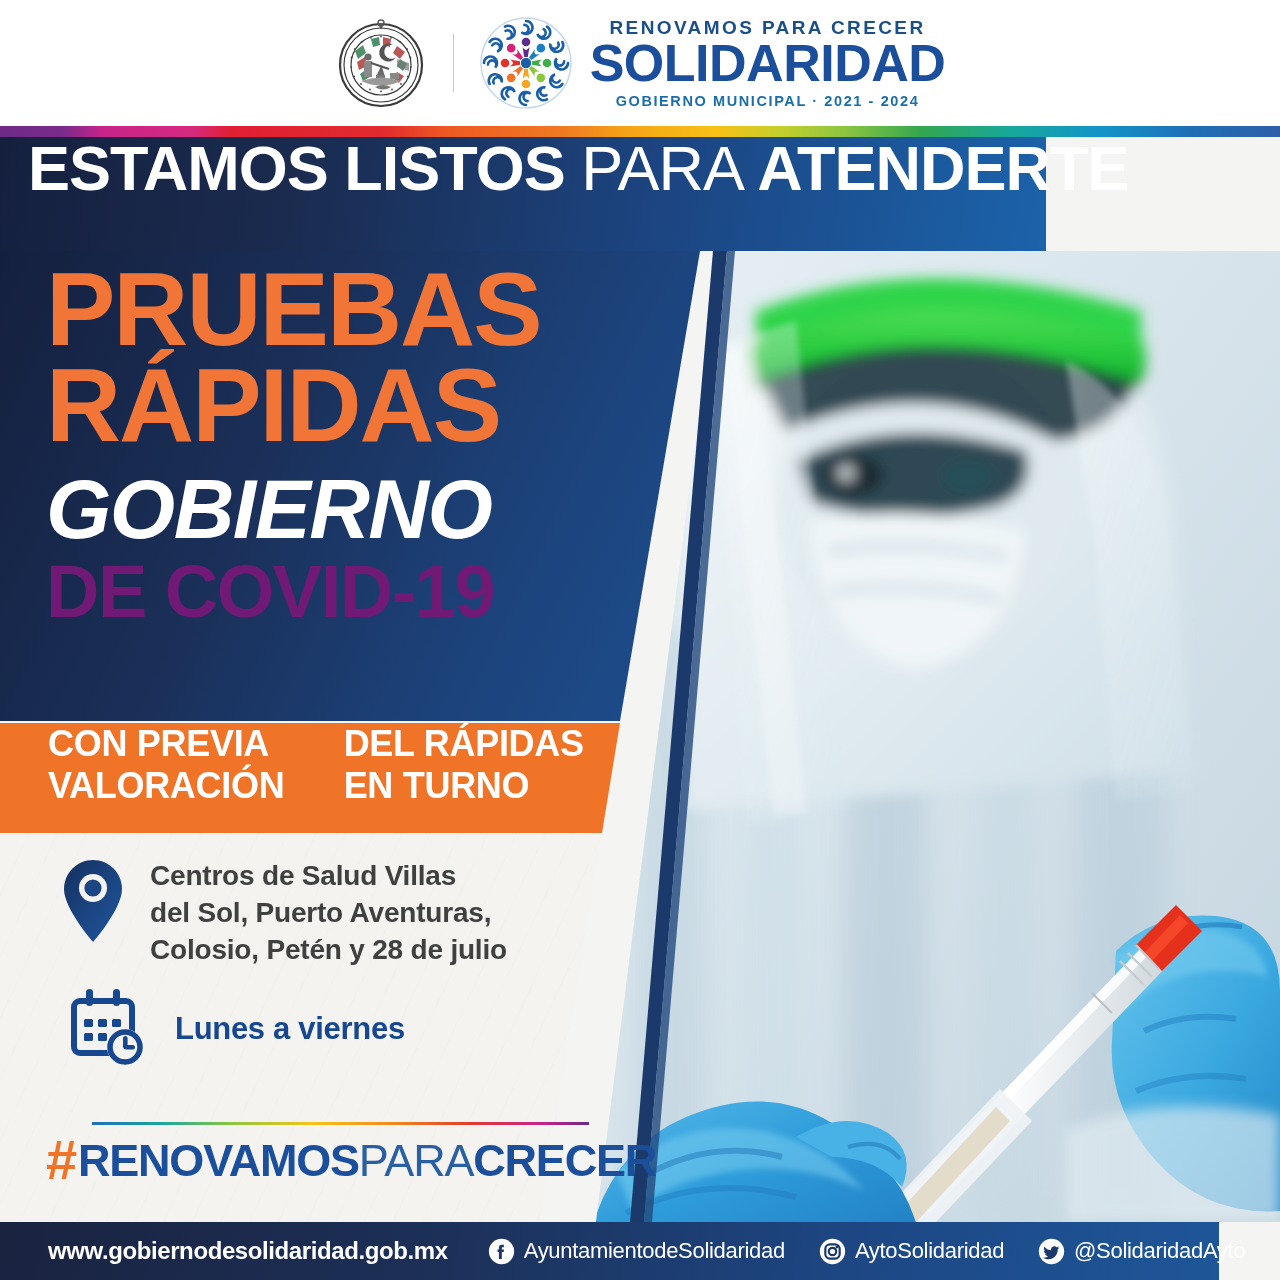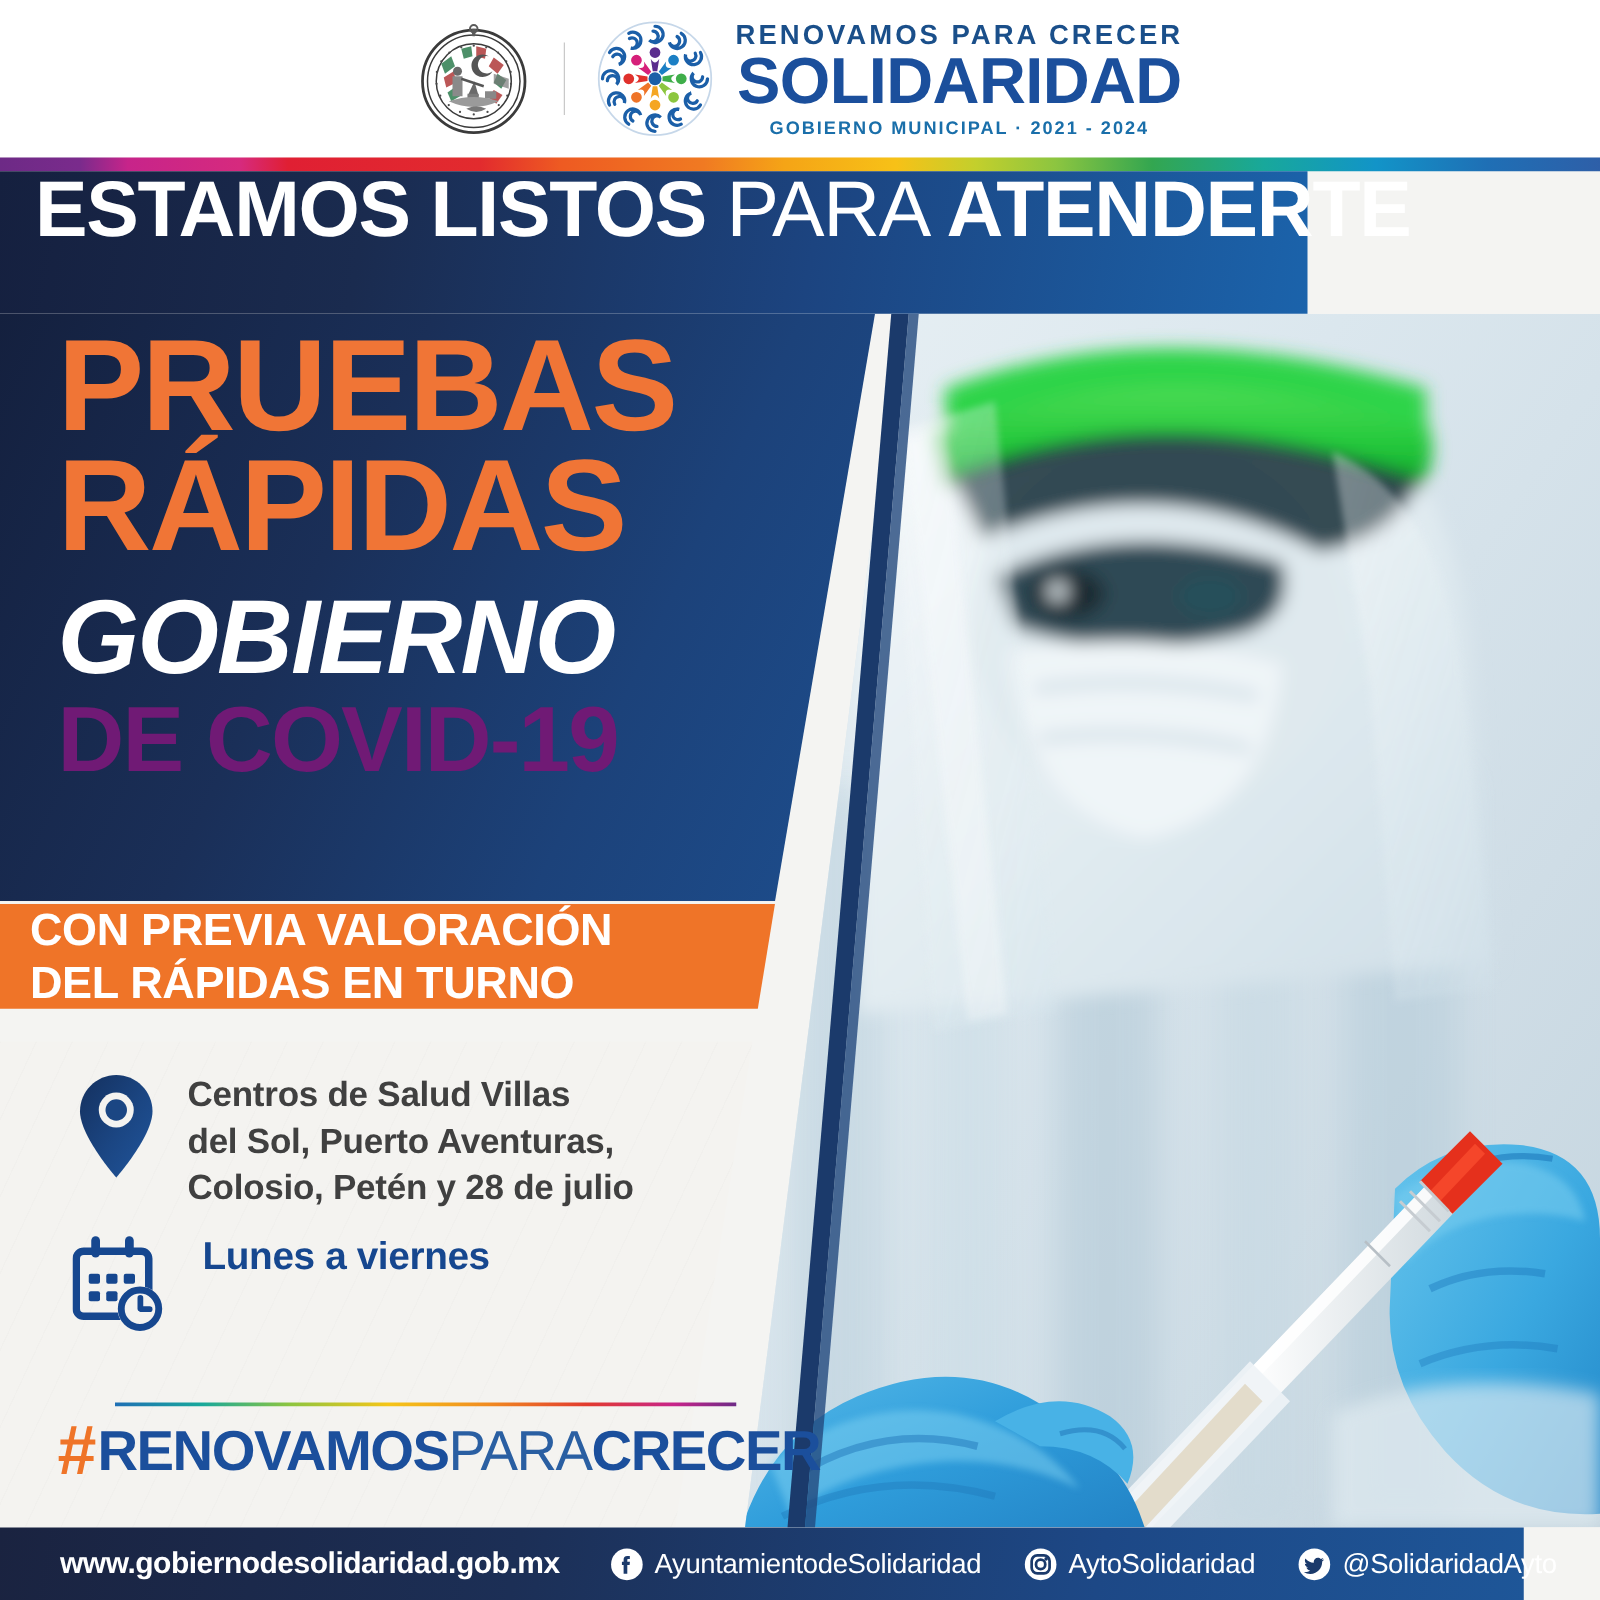--- a/index.html
+++ b/index.html
@@ -30,21 +30,21 @@
   .seal { width:92px; height:96px; position:relative; }
   .divider-line {
     width:1px; height:58px; background:#c9c9c9; margin:0 24px 0 26px;
   }
 
   
   .sol-logo { width:96px; height:96px; position:relative; }
 
   .wordmark { margin-left:16px; display:flex; flex-direction:column; align-items:center; }
   .wm-top {
-    font-size:22px; font-weight:bold; letter-spacing:2.4px;
+    font-size:19px; font-weight:bold; letter-spacing:2.4px;
     color:#1a4f8a;
   }
   .wm-main {
     font-size:52px; font-weight:bold; letter-spacing:-0.5px;
     color:#1b4f9c; line-height:1.02; margin-top:-2px;
   }
   .wm-bot {
     font-size:14.5px; font-weight:bold; letter-spacing:1.6px;
     color:#1a6faa; margin-top:2px;
   }
@@ -96,45 +96,45 @@
     color:#ffffff; font-weight:bold; font-style:italic; font-size:84px;
     line-height:1.02; letter-spacing:-1.5px; margin-top:14px;
   }
   .hero-l4 {
     color:#701a75; font-weight:bold; font-size:74px; line-height:1.0;
     letter-spacing:-1.5px; margin-top:2px;
   }
 
   
   .orangeband {
-    position:absolute; left:0; top:723px; width:620px; height:84px;
+    position:absolute; left:0; top:723px; width:620px; height:110px;
     background:#ef7428;
     clip-path:polygon(0 0, 620px 0, 602px 110px, 0 110px);
-    display:flex; flex-direction:column; justify-content:center;
-    padding-left:24px;
+    display:flex; flex-direction:row; justify-content:center;
+    padding-left:48px;
   }
   .orangeband div {
     color:#ffffff; font-weight:bold; font-size:36px; line-height:1.18;
     letter-spacing:-0.3px;
   }
 
   
   .infopanel {
     position:absolute; left:0; top:833px; width:610px; height:389px;
     background:
       repeating-linear-gradient(115deg,
         rgba(0,0,0,0.012) 0px, rgba(0,0,0,0.012) 1px,
         rgba(0,0,0,0) 1px, rgba(0,0,0,0) 26px),
       #f4f3f0;
     clip-path:polygon(0 0, 602px 0, 540px 389px, 0 389px);
   }
 
   .info-row { position:absolute; display:flex; align-items:flex-start; }
   .row-loc  { left:62px; top:858px; }
-  .row-time { left:58px; top:988px; align-items:flex-start; }
+  .row-time { left:71px; top:988px; align-items:center; }
 
   .loc-text {
     margin-left:26px; color:#404040; font-weight:bold;
     font-size:28px; line-height:1.32; letter-spacing:-0.2px;
   }
   .time-text { margin-left:26px; }
   .time-l1 {
     color:#16478f; font-weight:bold; font-size:31px; line-height:1.12;
     letter-spacing:-0.3px;
   }

